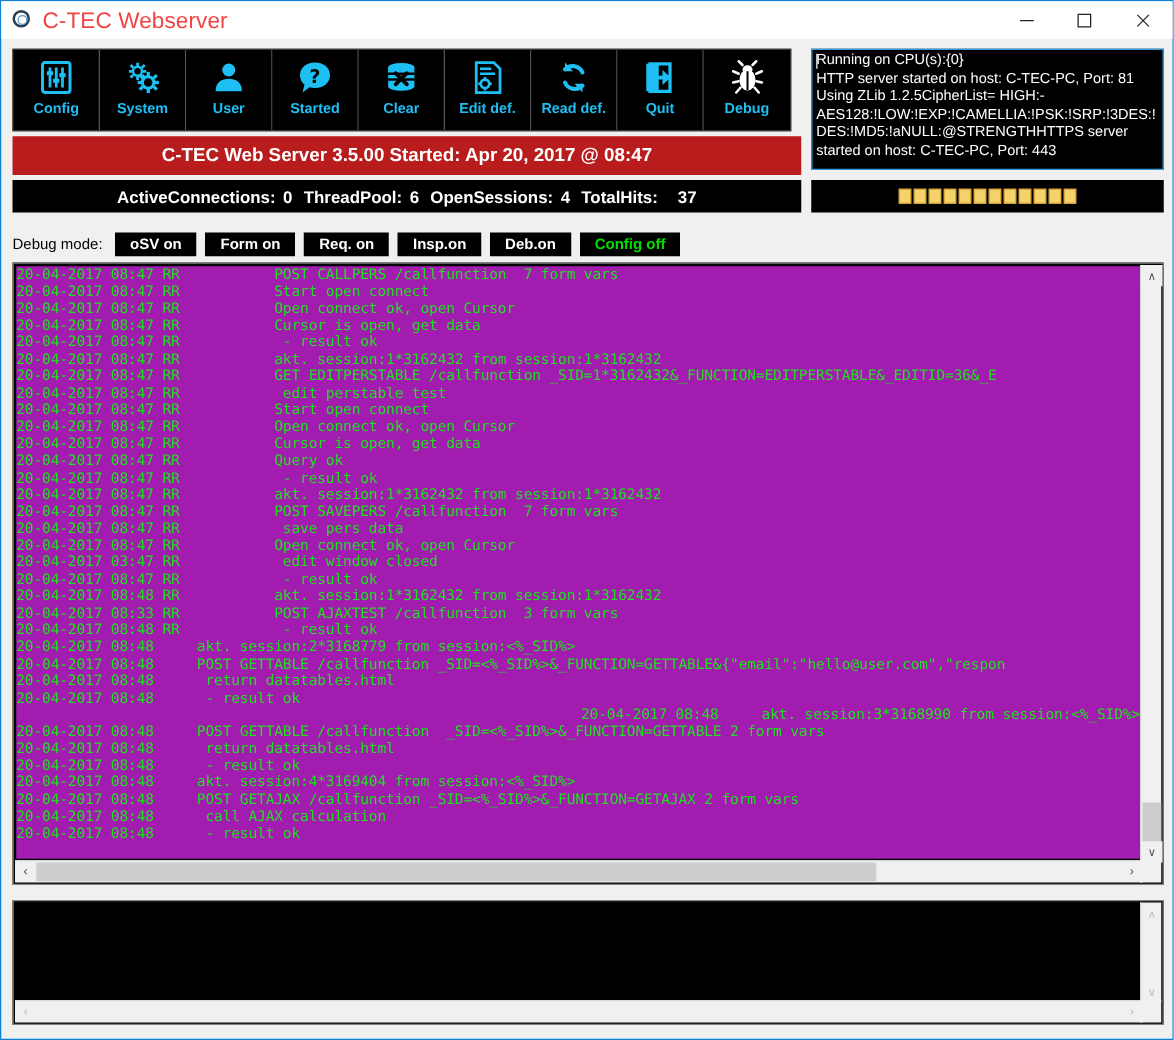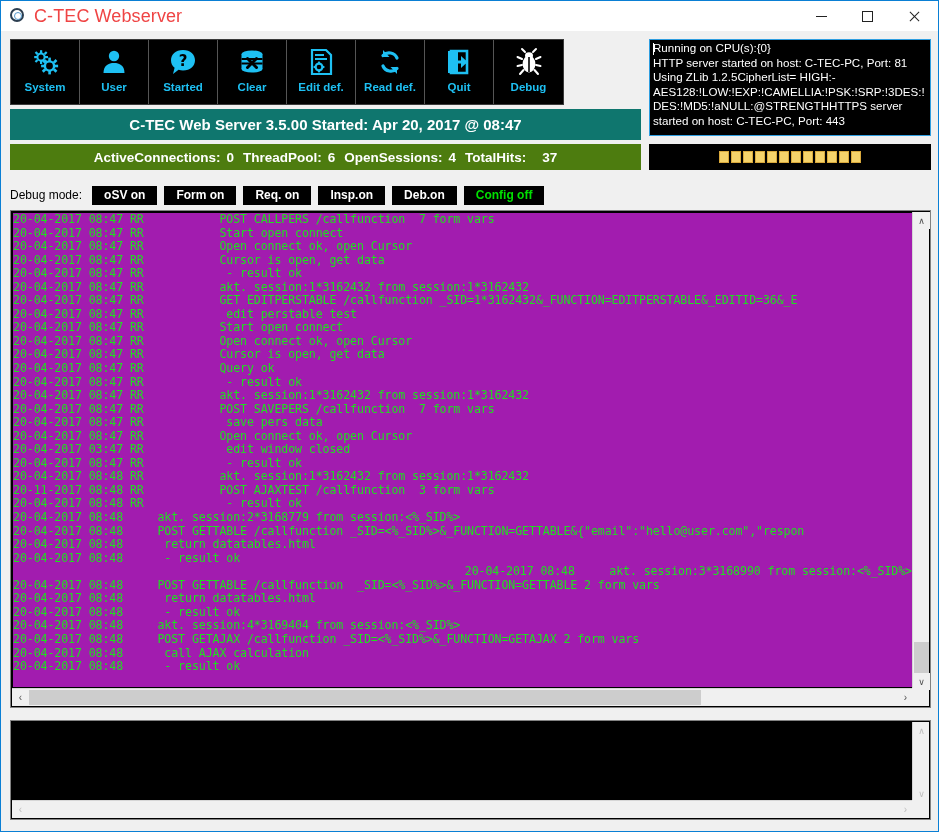--- a/index.html
+++ b/index.html
@@ -115,34 +115,34 @@
   }
   .caret {
     position: absolute; left: 3px; top: 3px;
     width: 1px; height: 12px; background: #fff;
   }
 
   
   .banner {
     position: absolute; left: 9px; top: 108px;
     width: 631px; height: 31px;
-    background: #0f766e;
+    background: #b91c1c;
     display: flex; align-items: center; justify-content: center;
     box-sizing: border-box;
   }
   .banner-text {
     color: #fff; font-size: 15px; font-weight: bold;
     font-family: "Liberation Sans", sans-serif;
   }
 
   
   .stats {
     position: absolute; left: 9px; top: 143px;
     width: 631px; height: 26px;
-    background: #4d7c0f;
+    background: #000000;
     display: flex; align-items: center; justify-content: center;
     box-sizing: border-box;
   }
   .stats-inner { display: flex; align-items: baseline; }
   .stats .lbl {
     color: #fff; font-size: 13.5px; font-weight: bold;
     font-family: "Liberation Sans", sans-serif;
     margin-right: 6px;
   }
   .stats .val {
@@ -326,20 +326,34 @@
           <span class="glyph-max"></span>
         </div>
       <div class="win-btn close">
           <span class="glyph-close"></span>
         </div>
     </div>
   </div>
 
   <div class="toolbar">
 
+    <div class="tb-item">
+      <span class="tb-icon">
+        <svg width="30" height="30" viewBox="0 0 30 30">
+            <rect x="4" y="3" width="22" height="24" rx="2" fill="none" stroke="#1ec0f3" stroke-width="2.4"></rect>
+            <line x1="10" y1="7" x2="10" y2="23" stroke="#1ec0f3" stroke-width="2.2"></line>
+            <line x1="15" y1="7" x2="15" y2="23" stroke="#1ec0f3" stroke-width="2.2"></line>
+            <line x1="20" y1="7" x2="20" y2="23" stroke="#1ec0f3" stroke-width="2.2"></line>
+            <rect x="7.5" y="10" width="5" height="3.2" fill="#1ec0f3"></rect>
+            <rect x="12.5" y="16" width="5" height="3.2" fill="#1ec0f3"></rect>
+            <rect x="17.5" y="11.5" width="5" height="3.2" fill="#1ec0f3"></rect>
+          </svg>
+      </span>
+      <span class="tb-label">Config</span>
+    </div>
 
     <div class="tb-item">
       <span class="tb-icon">
         <svg width="30" height="30" viewBox="0 0 30 30">
             <g fill="#1ec0f3">
               <circle cx="11" cy="10" r="3.6" fill="none" stroke="#1ec0f3" stroke-width="2"></circle>
               <rect x="10" y="3.2" width="2.2" height="3"></rect>
               <rect x="10" y="14" width="2.2" height="3"></rect>
               <rect x="4.2" y="9" width="3" height="2.2"></rect>
               <rect x="15" y="9" width="3" height="2.2"></rect>
@@ -527,21 +541,21 @@
         <div class="logline" style="color: rgb(31, 224, 31);">20-04-2017 08:47 RR           Cursor is open, get data</div>
         <div class="logline" style="color: rgb(31, 224, 31);">20-04-2017 08:47 RR           Query ok</div>
         <div class="logline" style="color: rgb(31, 224, 31);">20-04-2017 08:47 RR            - result ok</div>
         <div class="logline" style="color: rgb(31, 224, 31);">20-04-2017 08:47 RR           akt. session:1*3162432 from session:1*3162432</div>
         <div class="logline" style="color: rgb(31, 224, 31);">20-04-2017 08:47 RR           POST SAVEPERS /callfunction  7 form vars</div>
         <div class="logline" style="color: rgb(31, 224, 31);">20-04-2017 08:47 RR            save pers data</div>
         <div class="logline" style="color: rgb(31, 224, 31);">20-04-2017 08:47 RR           Open connect ok, open Cursor</div>
         <div class="logline" style="color: rgb(31, 224, 31);">20-04-2017 03:47 RR            edit window closed</div>
         <div class="logline" style="color: rgb(31, 224, 31);">20-04-2017 08:47 RR            - result ok</div>
         <div class="logline" style="color: rgb(31, 224, 31);">20-04-2017 08:48 RR           akt. session:1*3162432 from session:1*3162432</div>
-        <div class="logline" style="color: rgb(31, 224, 31);">20-11-2017 08:48 RR           POST AJAXTEST /callfunction  3 form vars</div>
+        <div class="logline" style="color: rgb(31, 224, 31);">20-04-2017 08:33 RR           POST AJAXTEST /callfunction  3 form vars</div>
         <div class="logline" style="color: rgb(31, 224, 31);">20-04-2017 08:48 RR            - result ok</div>
         <div class="logline" style="color: rgb(31, 224, 31);">20-04-2017 08:48     akt. session:2*3168779 from session:&lt;%_SID%&gt;</div>
         <div class="logline" style="color: rgb(31, 224, 31);">20-04-2017 08:48     POST GETTABLE /callfunction _SID=&lt;%_SID%&gt;&amp;_FUNCTION=GETTABLE&amp;{"email":"hello@user.com","respon</div>
         <div class="logline" style="color: rgb(31, 224, 31);">20-04-2017 08:48      return datatables.html</div>
         <div class="logline" style="color: rgb(31, 224, 31);">20-04-2017 08:48      - result ok</div>
         <div class="logline" style="color: rgb(31, 224, 31); text-align: right;">20-04-2017 08:48     akt. session:3*3168990 from session:&lt;%_SID%&gt;</div>
         <div class="logline" style="color: rgb(31, 224, 31);">20-04-2017 08:48     POST GETTABLE /callfunction  _SID=&lt;%_SID%&gt;&amp;_FUNCTION=GETTABLE 2 form vars</div>
         <div class="logline" style="color: rgb(31, 224, 31);">20-04-2017 08:48      return datatables.html</div>
         <div class="logline" style="color: rgb(31, 224, 31);">20-04-2017 08:48      - result ok</div>
         <div class="logline" style="color: rgb(31, 224, 31);">20-04-2017 08:48     akt. session:4*3169404 from session:&lt;%_SID%&gt;</div>

